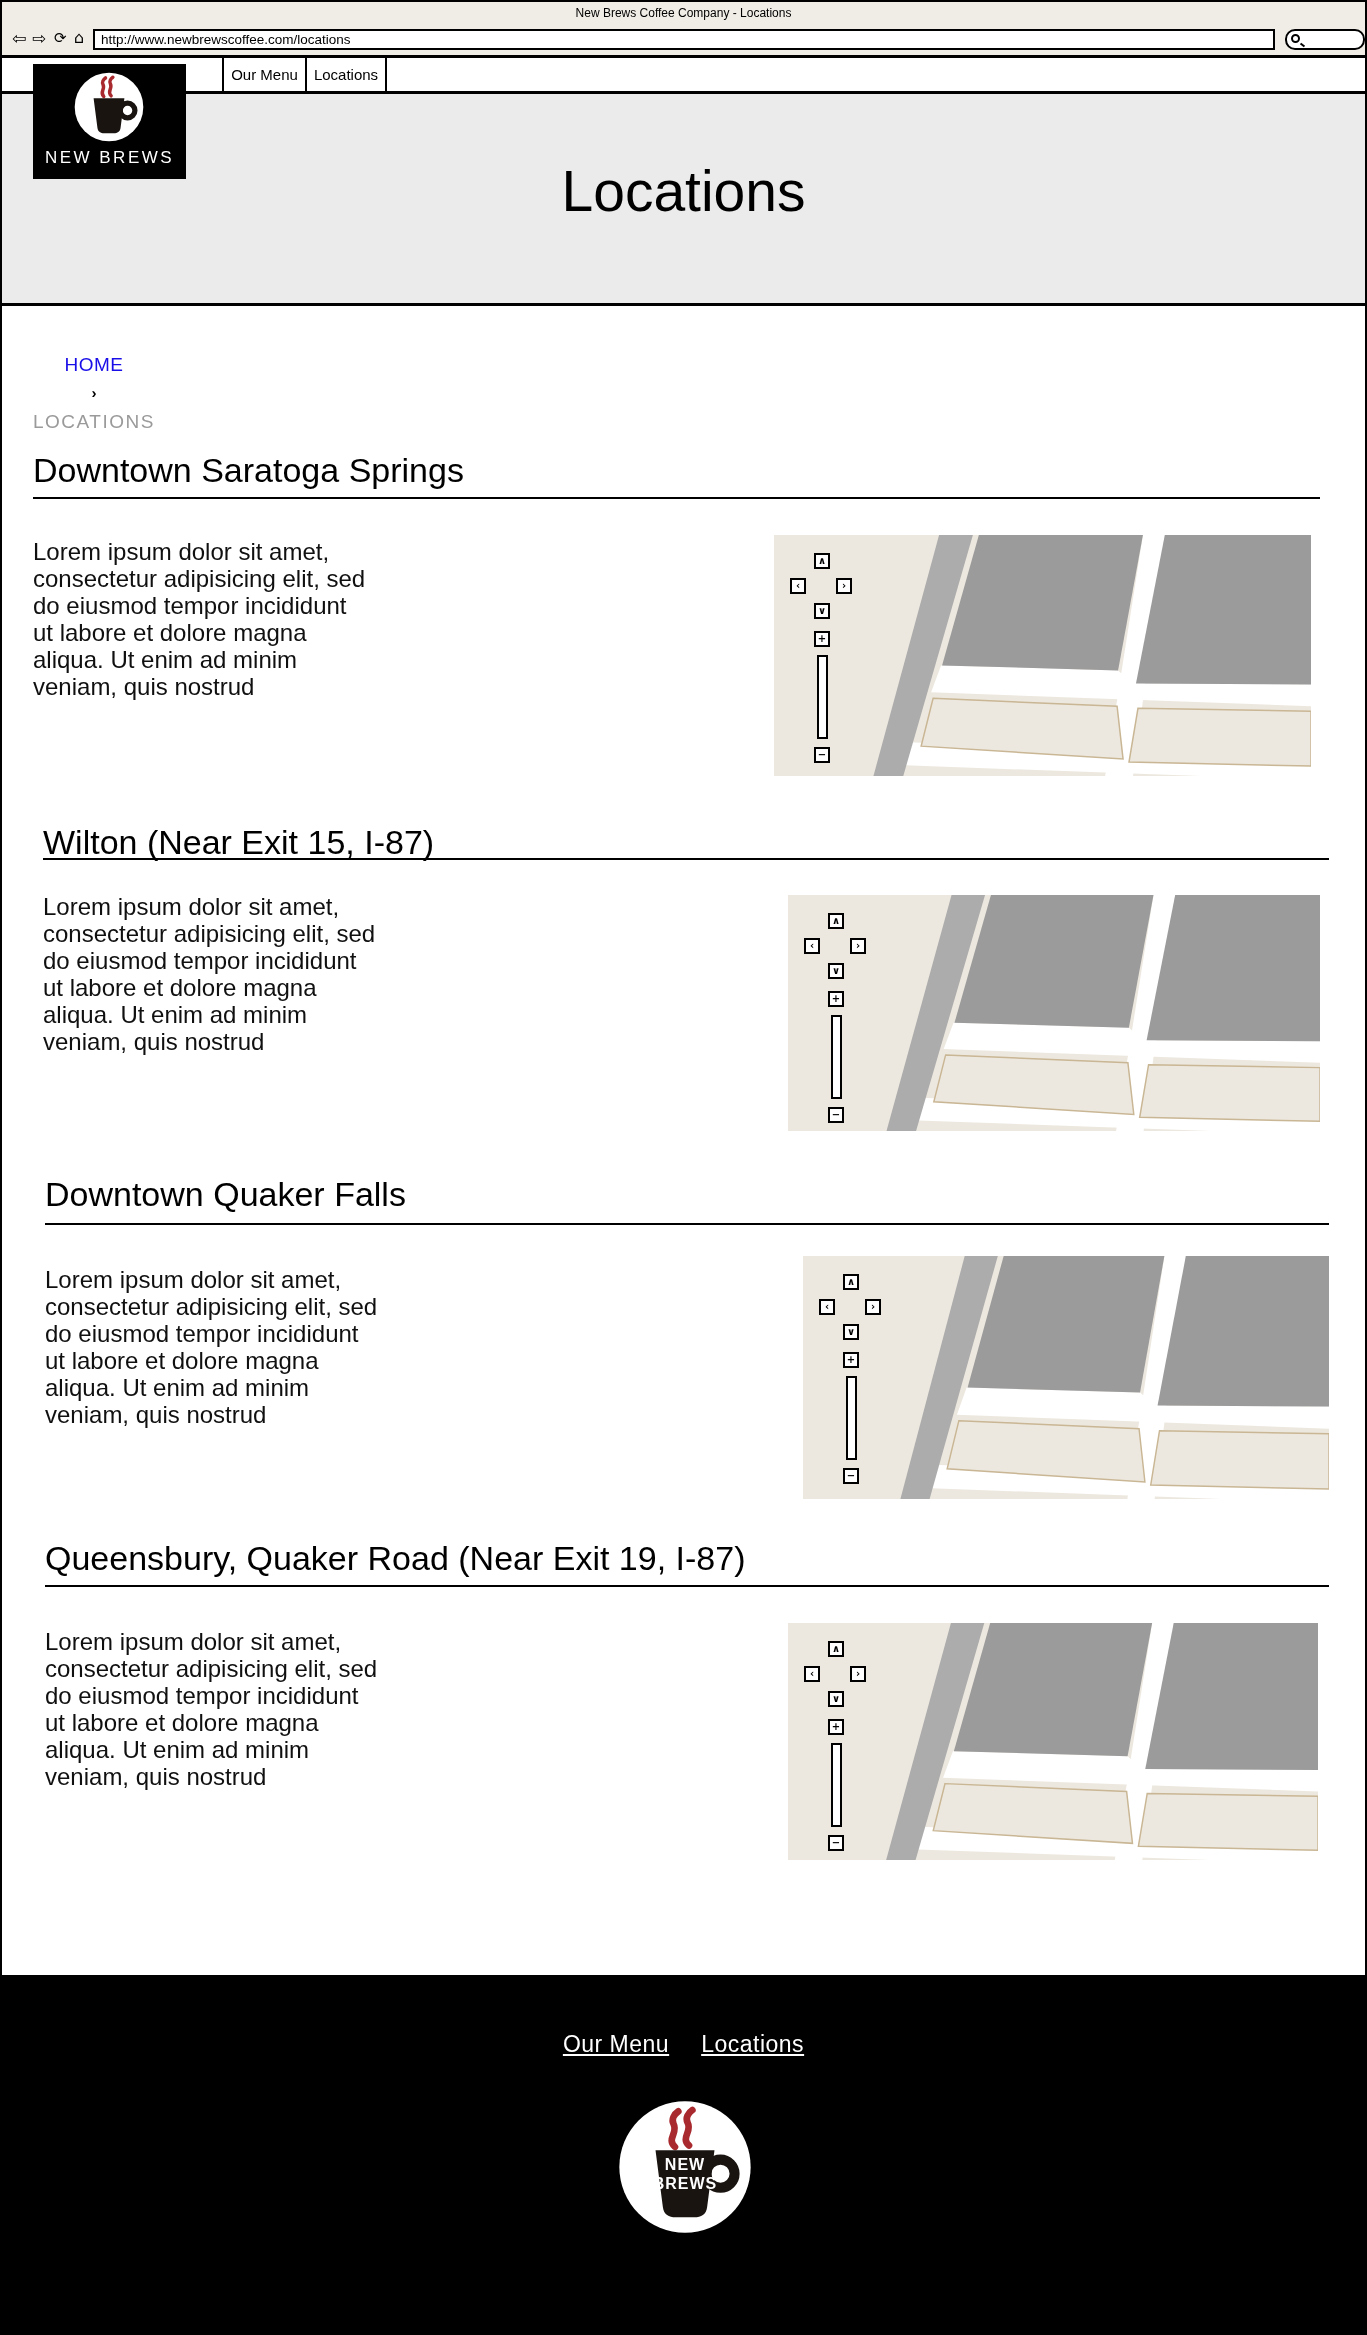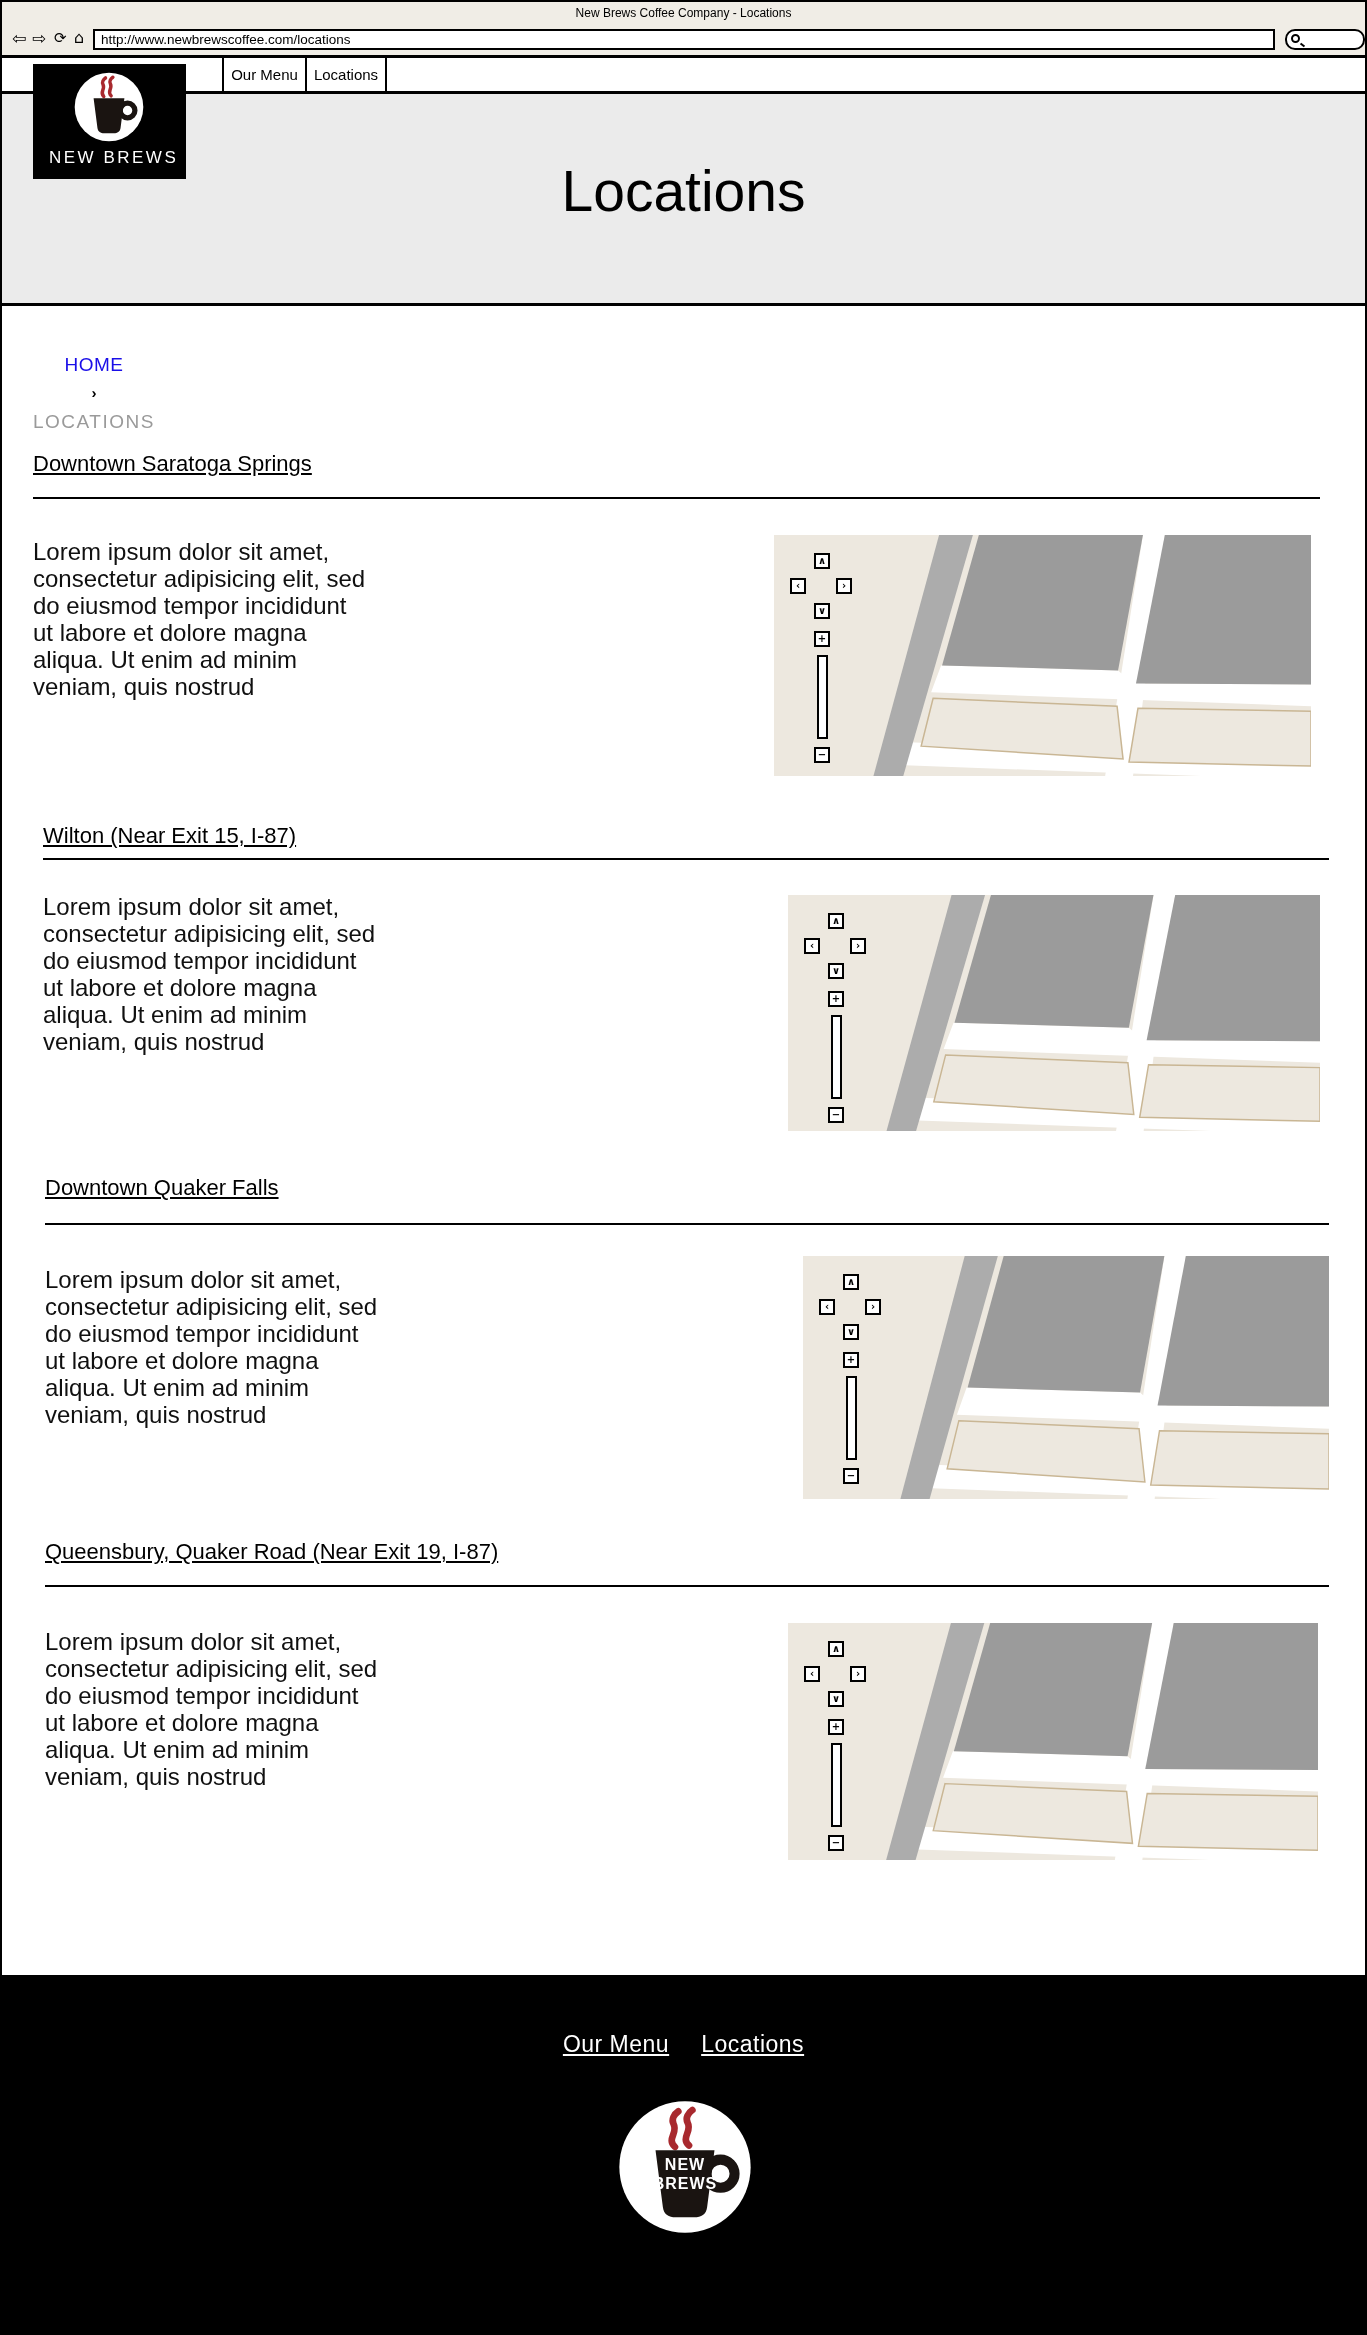--- a/index.html
+++ b/index.html
@@ -31,36 +31,36 @@
   
   .navbar{position:absolute;left:0;top:53px;width:100%;height:39px;background:#fff;
           border-top:3px solid var(--c-ink,#000);border-bottom:3px solid var(--c-ink,#000);}
   .tab{position:absolute;top:0;height:33px;border-left:2px solid var(--c-ink,#000);
        display:flex;align-items:center;justify-content:center;font-size:15px;cursor:pointer;background:#fff;}
   .tab-menu{left:220px;width:83px;}
   .tab-loc{left:303px;width:82px;border-right:2px solid var(--c-ink,#000);}
 
   .site-logo{position:absolute;left:31px;top:62px;width:153px;height:115px;background:var(--c-ink,#000);z-index:5;cursor:pointer;}
   .site-logo svg{position:absolute;left:41px;top:8px;width:70px;height:70px;}
-  .site-logo .logo-word{position:absolute;left:16px;top:84px;width:100%;color:#fff;
+  .site-logo .logo-word{position:absolute;left:0;top:84px;width:100%;text-align:center;color:#fff;
         font-size:17px;letter-spacing:2.5px;white-space:nowrap;}
 
   
   .hero{position:absolute;left:0;top:92px;width:100%;height:212px;background:var(--c-banner_bg,#EBEBEB);
         border-bottom:3px solid var(--c-ink,#000);}
   .hero h1{position:absolute;left:0;top:64px;width:100%;text-align:center;font-size:57px;font-weight:400;}
 
   
   .crumbs{position:absolute;left:31px;top:352px;display:flex;align-items:center;gap:9px;font-size:19px;flex-direction:column;}
   .crumb-home{color:var(--c-link_blue,#1A0EE8);letter-spacing:0.5px;cursor:pointer;text-decoration:none;}
   .crumb-sep{font-size:15px;font-weight:bold;transform:translateY(-1px);}
   .crumb-cur{color:var(--c-crumb_gray,#9A9A9A);letter-spacing:1.5px;}
 
   
-  .sec-title{position:absolute;font-size:22px;font-weight:400;white-space:nowrap;text-decoration:underline;}
+  .sec-title{position:absolute;font-size:34px;font-weight:400;white-space:nowrap;}
   .sec-rule{position:absolute;height:0;border-top:2px solid var(--c-ink,#000);}
   .sec-body{position:absolute;font-size:24px;line-height:27px;white-space:pre-line;color:#101010;}
 
   .map{position:absolute;overflow:hidden;}
   .map > svg{position:absolute;left:0;top:0;width:100%;height:100%;display:block;}
   .mbtn{position:absolute;width:16px;height:16px;background:#fff;border:2.5px solid var(--c-ink,#000);
         display:flex;align-items:center;justify-content:center;font-size:10px;font-weight:bold;
         font-family:"DejaVu Sans",sans-serif;line-height:1;cursor:pointer;z-index:3;}
   .mb-up{left:40px;top:18px;}  .mb-left{left:16px;top:43px;}  .mb-right{left:62px;top:43px;}
   .mb-down{left:40px;top:68px;} .mb-plus{left:40px;top:96px;}  .mb-minus{left:40px;top:212px;}

